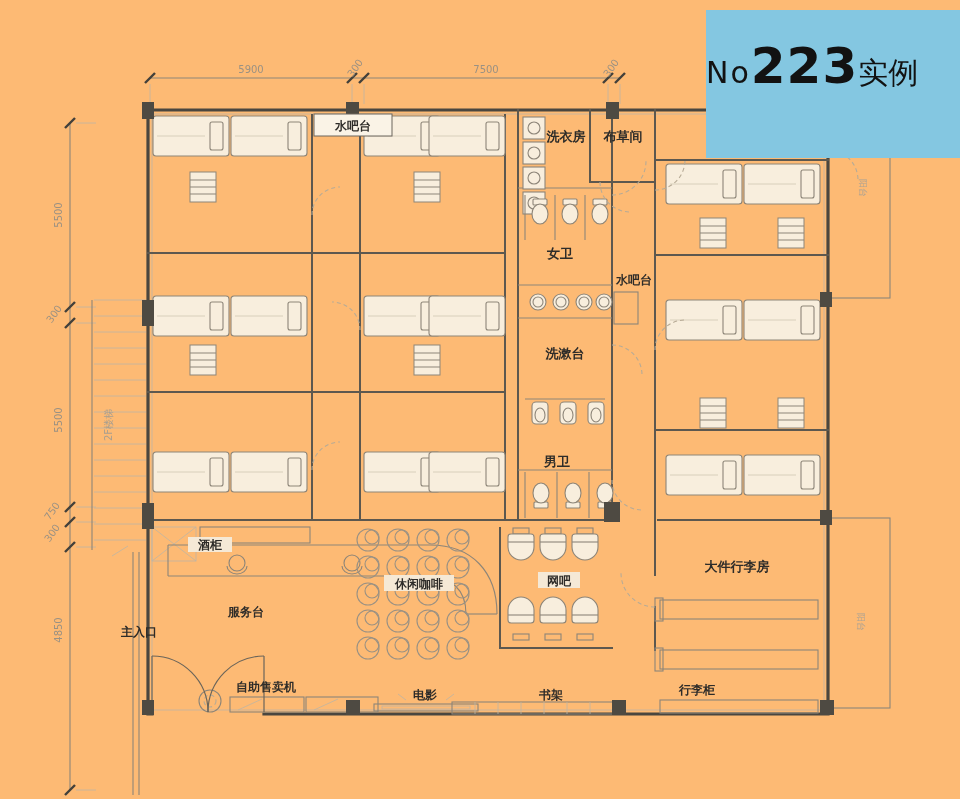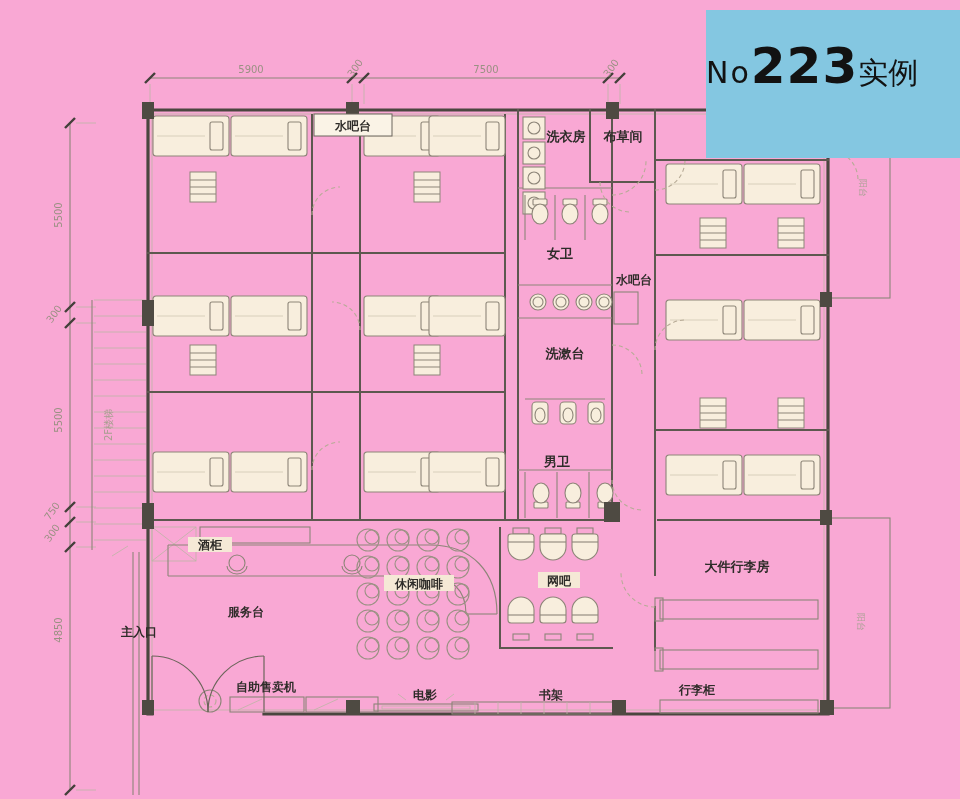--- a/index.html
+++ b/index.html
@@ -1,16 +1,16 @@
 <!DOCTYPE html>
 <html><head>
 <meta charset="utf-8">
 <style>
   html,body{margin:0;padding:0;}
-  .canvas{position:relative;width:960px;height:799px;background:#f9a8d4;overflow:hidden;
+  .canvas{position:relative;width:960px;height:799px;background:#fdba74;overflow:hidden;
           font-family:"DejaVu Sans","Liberation Sans",sans-serif;}
   svg{position:absolute;left:0;top:0;}
   .wall-heavy{stroke:#4a463f;fill:none;stroke-width:3.2;stroke-linecap:square;}
   .part{stroke:#5d584f;fill:none;stroke-width:2;stroke-linecap:square;}
   .thin{stroke:#8d8578;fill:none;stroke-width:1.1;}
   .vthin{stroke:#bdb5a5;fill:none;stroke-width:.8;}
   .dash{stroke:#b7ab96;fill:none;stroke-width:1.1;stroke-dasharray:4 3;}
   .door{stroke:#6b655a;fill:none;stroke-width:1.2;}
   .col{fill:#4e4a42;stroke:none;}
   .lbl{font:600 13px "DejaVu Sans","Liberation Sans",sans-serif;fill:#2e2c29;text-anchor:middle;}

